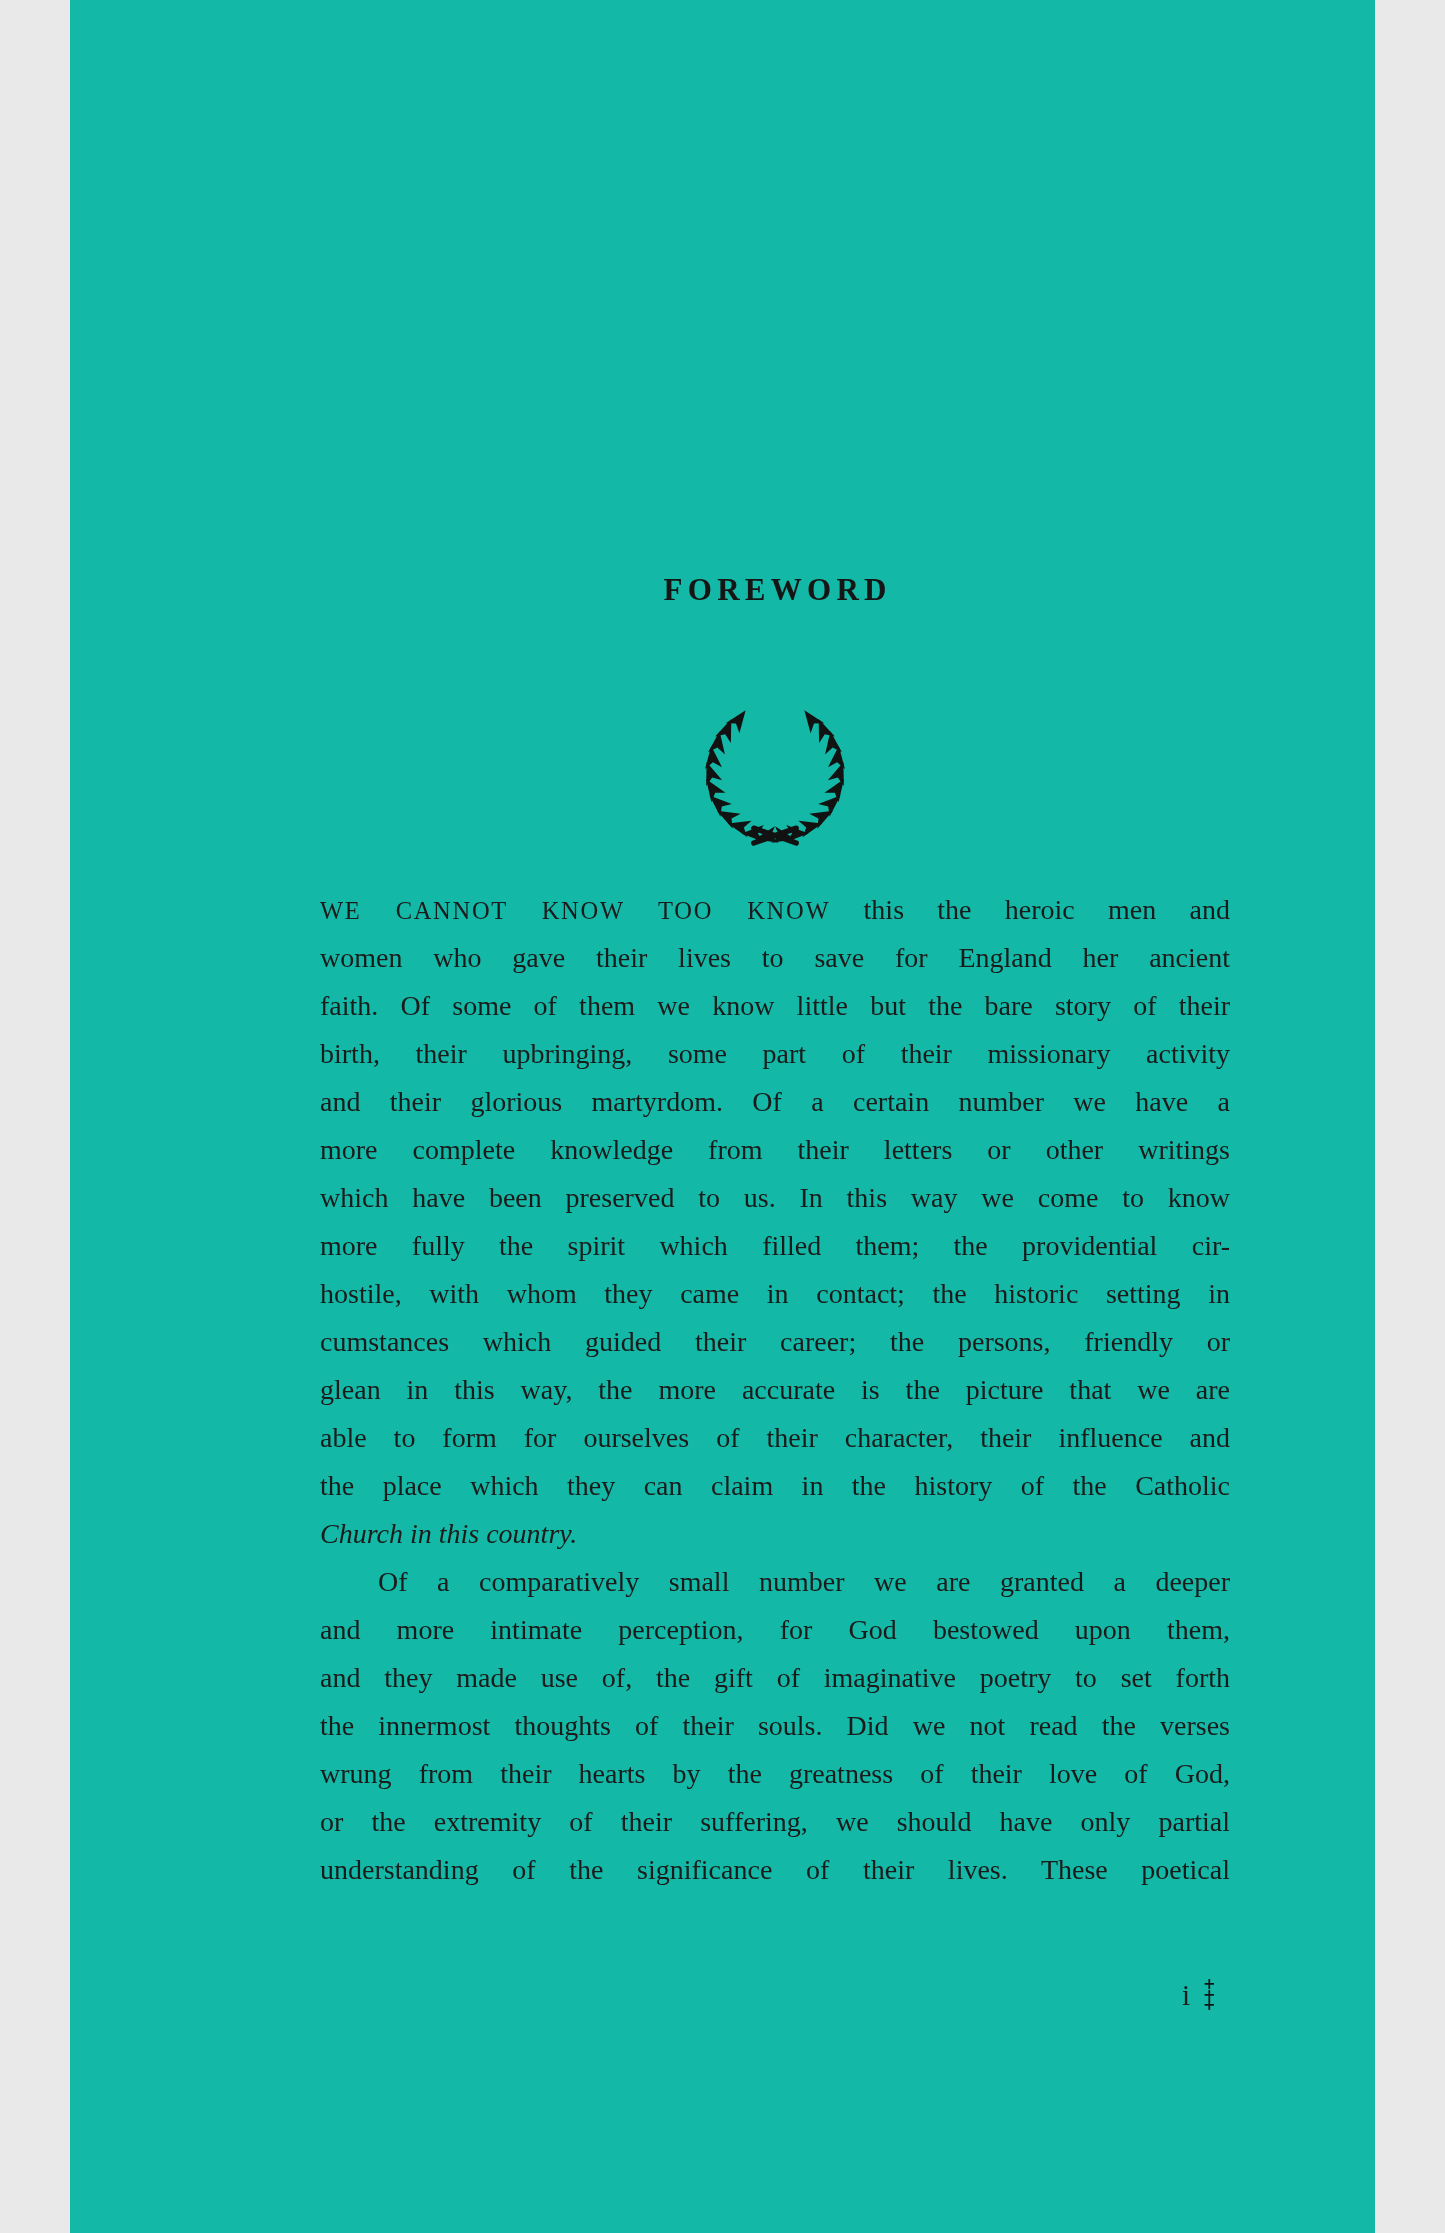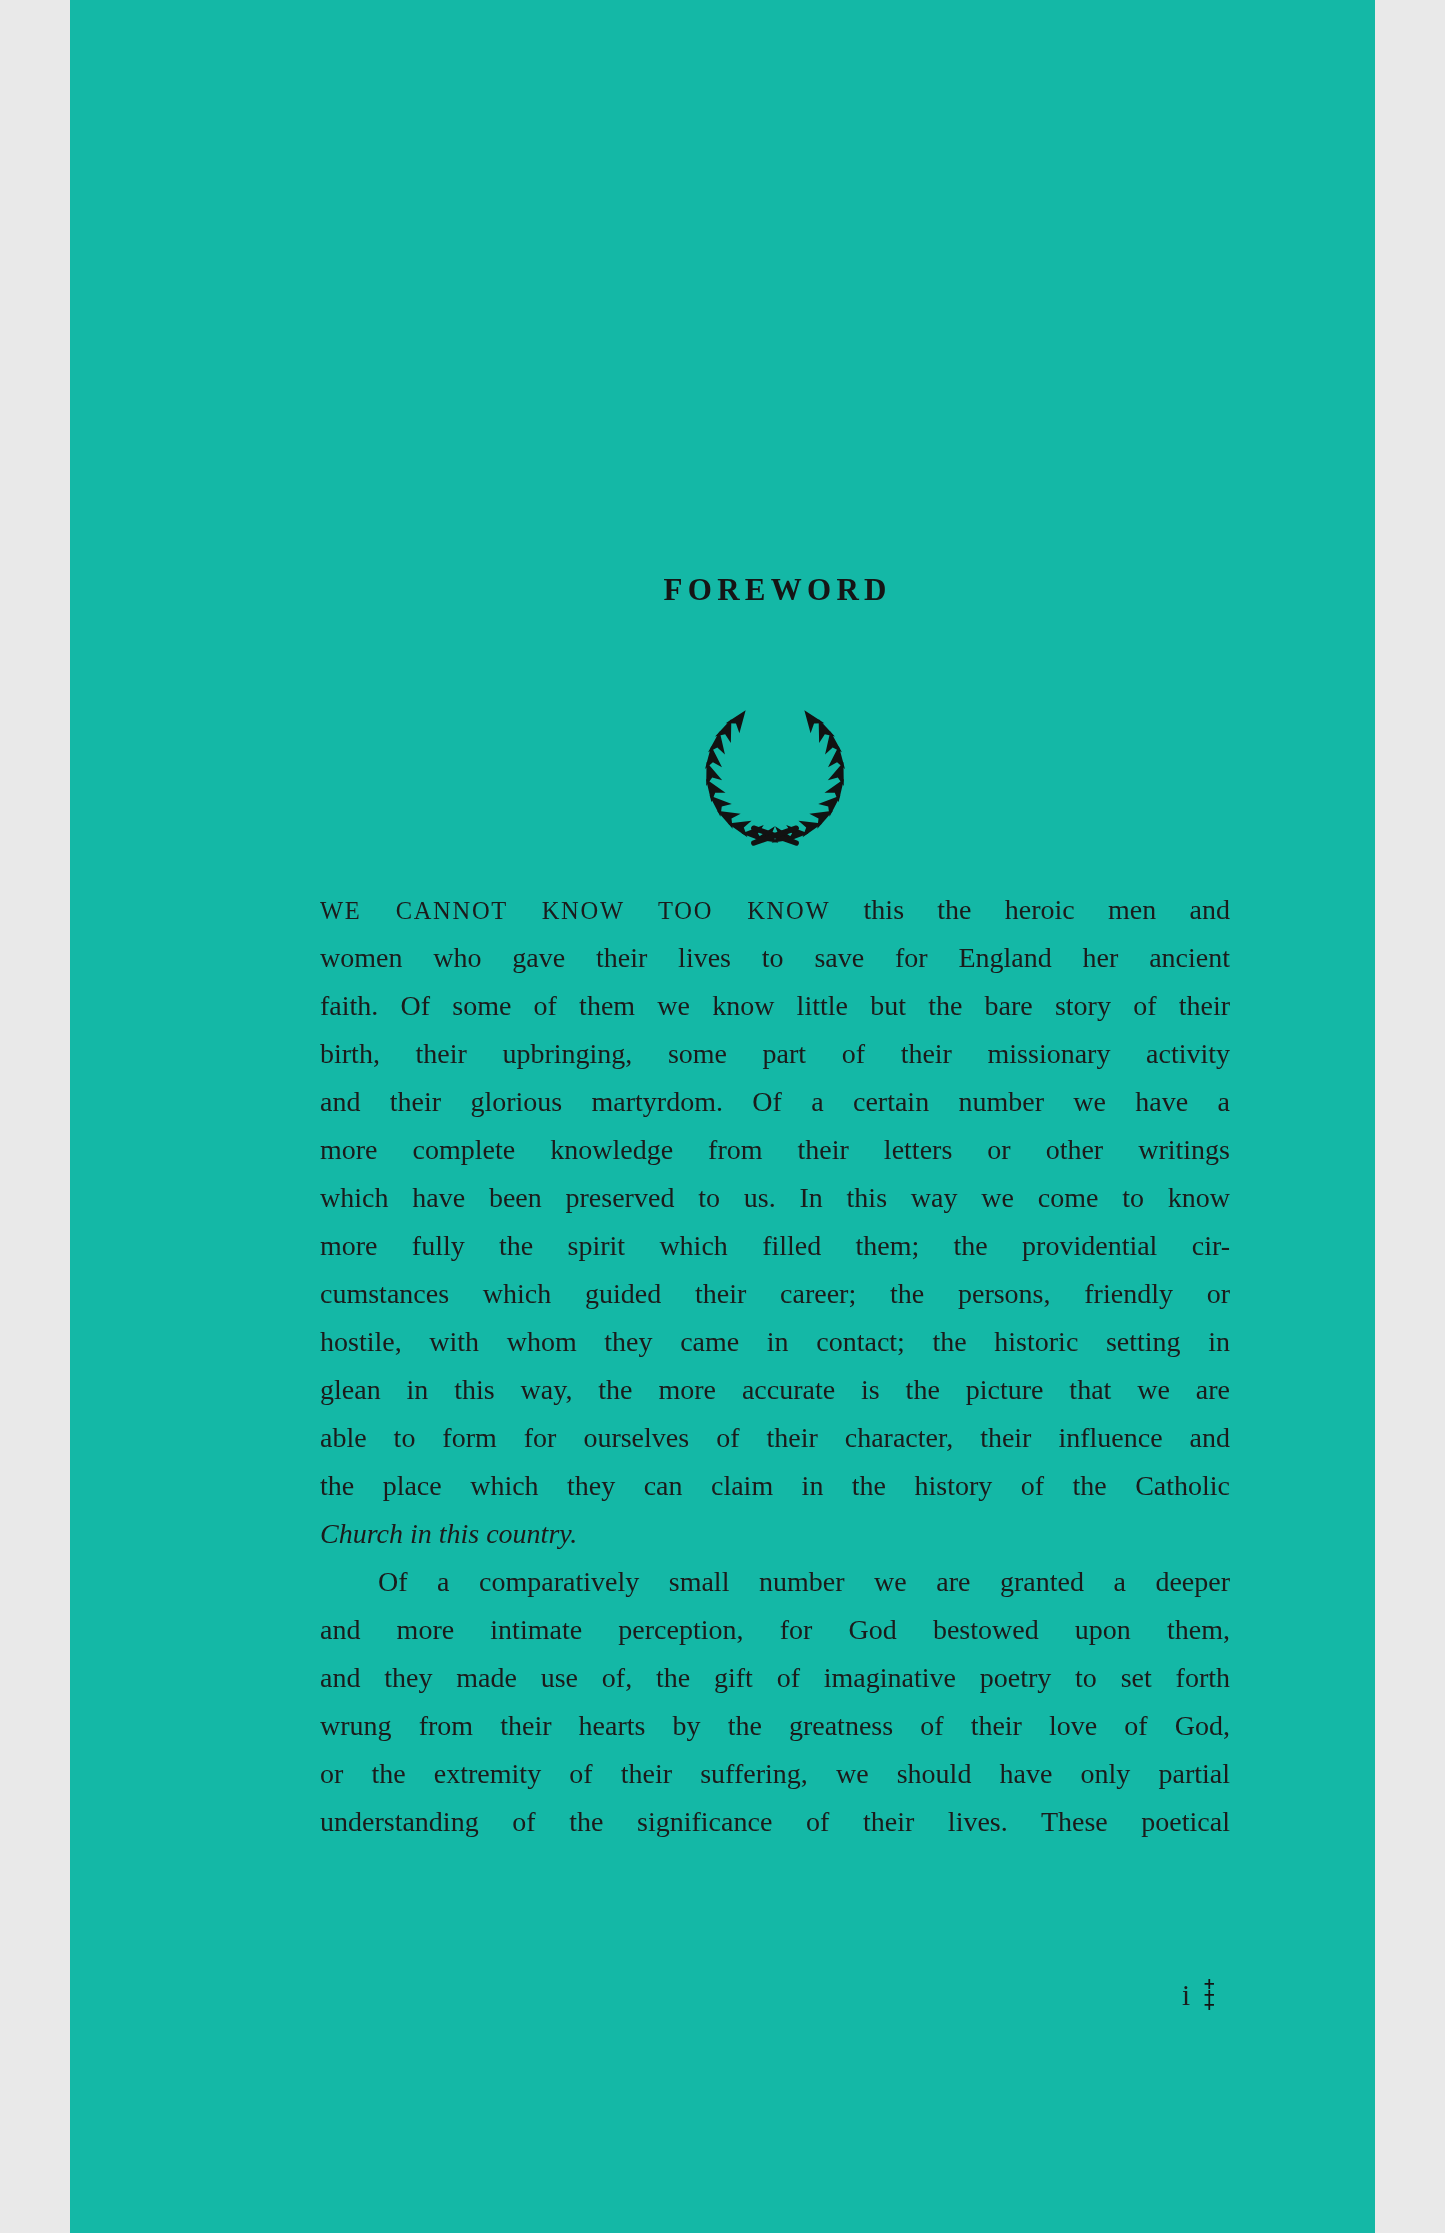--- a/index.html
+++ b/index.html
@@ -111,29 +111,30 @@
 
   <div class="body-block">
     <div class="line"><span class="lead-in">WE CANNOT KNOW TOO KNOW</span> <span>this the heroic men and</span></div>
     <div class="line">women who gave their lives to save for England her ancient</div>
     <div class="line">faith. Of some of them we know little but the bare story of their</div>
     <div class="line">birth, their upbringing, some part of their missionary activity</div>
     <div class="line">and their glorious martyrdom. Of a certain number we have a</div>
     <div class="line">more complete knowledge from their letters or other writings</div>
     <div class="line">which have been preserved to us. In this way we come to know</div>
     <div class="line">more fully the spirit which filled them; the providential cir-</div>
+    <div class="line">hostile, with whom they came in contact; the historic setting in</div>
     <div class="line">cumstances which guided their career; the persons, friendly or</div>
-    <div class="line">hostile, with whom they came in contact; the historic setting in</div>
     <div class="line">glean in this way, the more accurate is the picture that we are</div>
     <div class="line">able to form for ourselves of their character, their influence and</div>
     <div class="line">the place which they can claim in the history of the Catholic</div>
     <div class="line flush-left">Church in this country.</div>
     <div class="line indent">Of a comparatively small number we are granted a deeper</div>
     <div class="line">and more intimate perception, for God bestowed upon them,</div>
     <div class="line">and they made use of, the gift of imaginative poetry to set forth</div>
+    <div class="line">the innermost thoughts of their souls. Did we not read the verses</div>
     <div class="line">wrung from their hearts by the greatness of their love of God,</div>
     <div class="line">or the extremity of their suffering, we should have only partial</div>
     <div class="line">understanding of the significance of their lives. These poetical</div>
   </div>
 
   <div class="footer">
     <span class="page-num">i</span>
     <span class="cross-stack">
       <span class="cross">+</span>
       <span class="cross">+</span>

